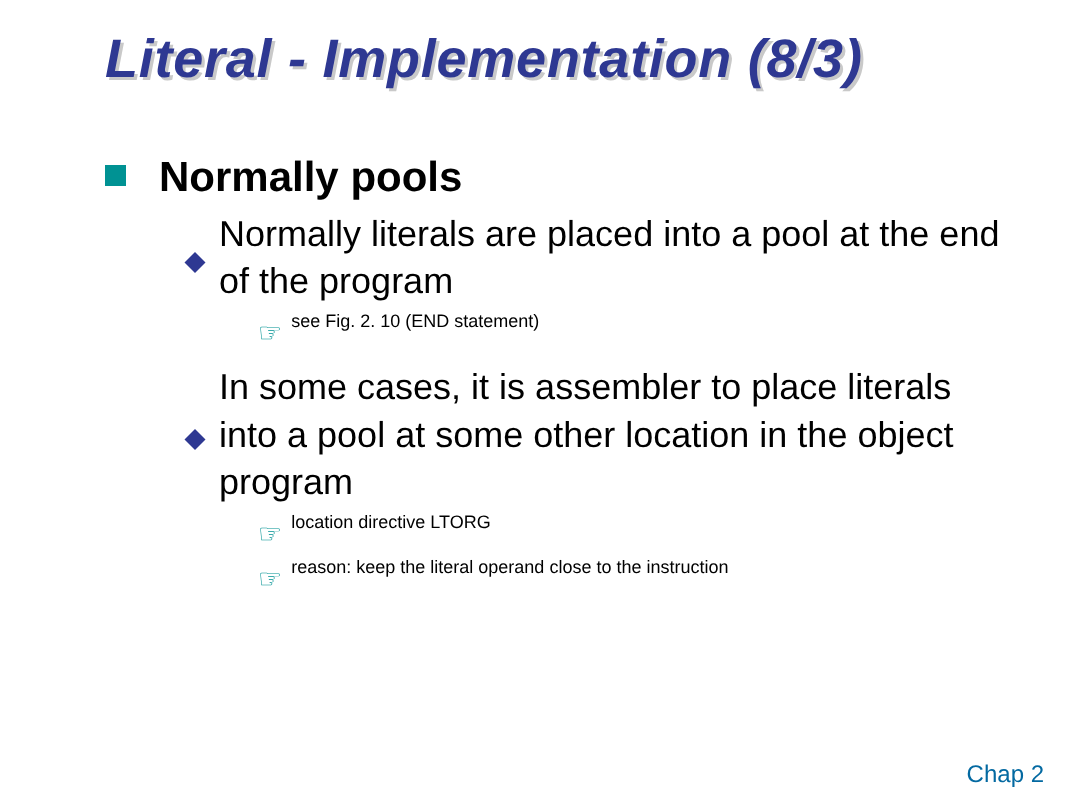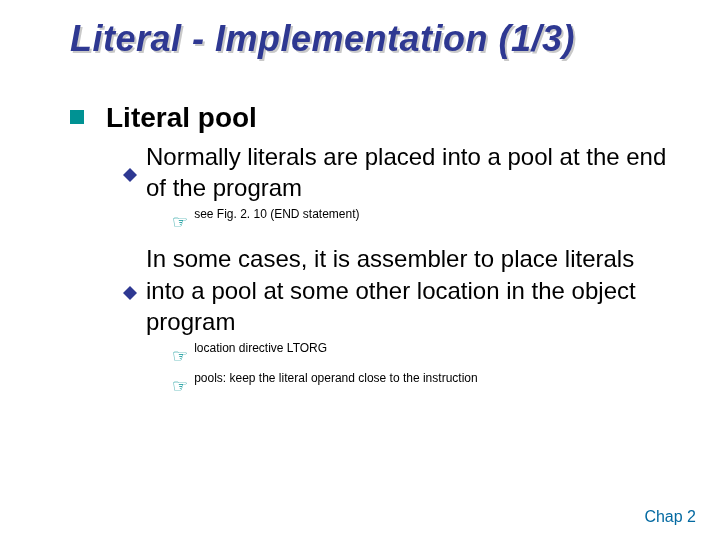--- a/index.html
+++ b/index.html
@@ -95,27 +95,27 @@
     right: 24px;
     font-size: 16px;
     color: #0369a1;
   }
 </style>
 </head>
 <body>
 
 <div class="slide">
 
-  <div class="title">Literal - Implementation (1/3)</div>
+  <div class="title">Literal - Implementation (8/3)</div>
 
   <div class="body">
 
     <div class="lvl1">
       <div class="bullet"></div>
-      <div class="text">Literal pool</div>
+      <div class="text">Normally pools</div>
     </div>
 
     <div class="lvl2">
       <div class="bullet">
         <svg width="16" height="16" viewBox="0 0 16 16">
             <polygon points="8,1 15,8 8,15 1,8" fill="#2e3892"></polygon>
           </svg>
       </div>
       <div class="text">Normally literals are placed into a pool at the end of the program</div>
     </div>
@@ -134,20 +134,20 @@
       <div class="text">In some cases, it is assembler to place literals into a pool at some other location in the object program</div>
     </div>
 
     <div class="lvl3">
       <div class="bullet">☞</div>
       <div class="text">location directive LTORG</div>
     </div>
 
     <div class="lvl3">
       <div class="bullet">☞</div>
-      <div class="text">pools: keep the literal operand close to the instruction</div>
+      <div class="text">reason: keep the literal operand close to the instruction</div>
     </div>
 
   </div>
 
   <div class="footer">Chap 2</div>
 
 </div>
 
 </body></html>

